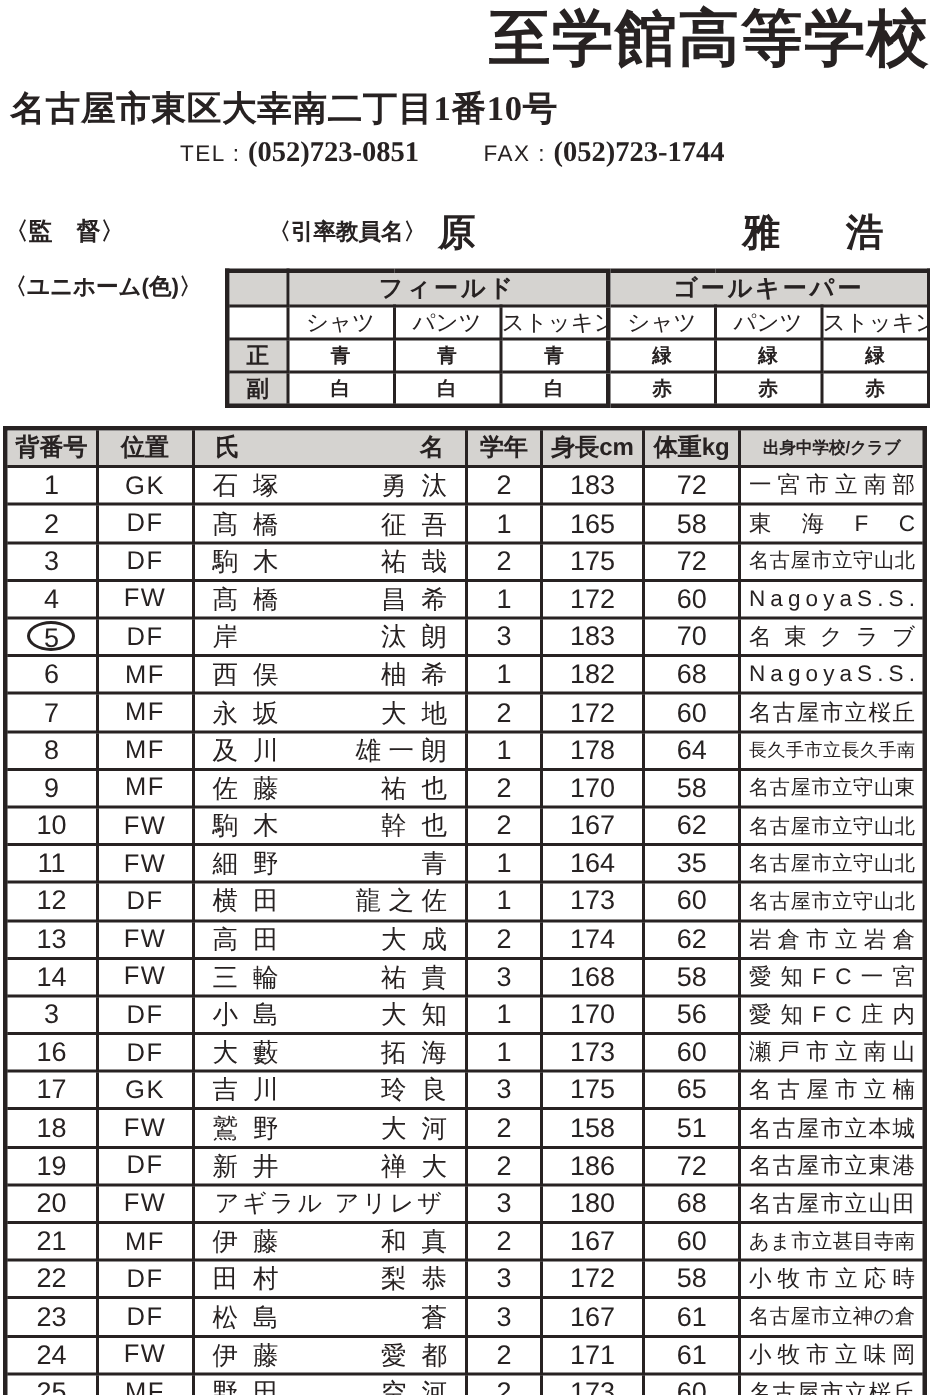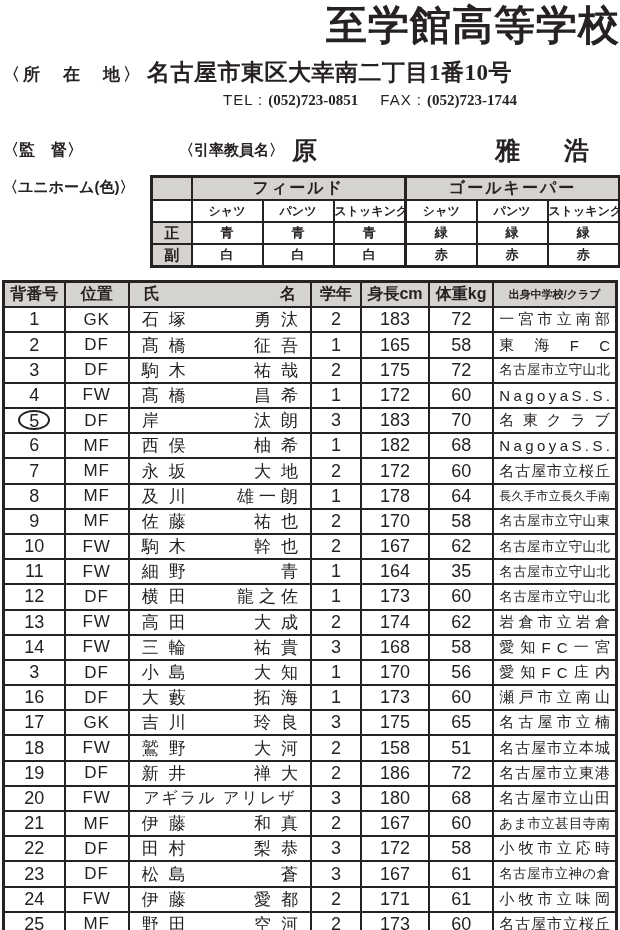--- a/index.html
+++ b/index.html
@@ -17,24 +17,24 @@
   .title{
     text-align:right;font-size:41px;font-weight:900;letter-spacing:1px;
     margin-top:3px;line-height:1.1;
   }
   .addr-row{display:flex;align-items:baseline;margin-top:9px;padding-left:3px;}
   .addr-label{font-size:17px;font-weight:700;letter-spacing:3px;white-space:nowrap;}
   .addr-value{
     font-family:"Liberation Serif", serif;font-weight:700;font-size:23px;
     margin-left:4px;white-space:nowrap;letter-spacing:0.5px;text-align:right;
   }
-  .tel-row{display:flex;margin-top:3px;padding-left:120px;gap:22px;align-items:baseline;justify-content:center;}
+  .tel-row{display:flex;margin-top:3px;padding-left:120px;gap:43px;align-items:baseline;}
   .tel-item{display:flex;align-items:baseline;gap:5px;}
   .tel-label{font-size:15px;letter-spacing:1px;}
-  .tel-value{font-family:"Liberation Serif", serif;font-weight:700;font-size:15px;}
+  .tel-value{font-family:"Liberation Serif", serif;font-weight:700;font-size:19px;}
   
   .staff-row{display:flex;align-items:center;margin-top:25px;padding:0 3px;}
   .staff-label{font-size:16px;font-weight:700;white-space:nowrap;}
   .staff-name{
     display:flex;justify-content:space-between;align-items:baseline;
     font-family:"Liberation Serif", serif;font-weight:700;font-size:25px;
   }
   .coach-name{width:168px;margin-left:6px;}
   .teacher-label{margin-left:96px;font-size:15px;}
   .teacher-name{flex:1;margin-left:8px;padding-right:28px;}
@@ -50,21 +50,21 @@
     position:absolute;left:150px;top:0;width:468px;
   }
   .uni td{
     border:2px solid var(--ink);text-align:center;vertical-align:middle;
     height:20px;padding:0;overflow:hidden;white-space:nowrap;
   }
   table.uni{border:3px solid var(--ink);}
   .uni .thickL{border-left:3px solid var(--ink);}
   .uni .gray{background:var(--hdr);}
   .uni .ugroup{font-size:16px;font-weight:700;letter-spacing:2px;}
-  .uni .upart{font-size:12px;font-weight:700;}
+  .uni .upart{font-size:15px;font-weight:400;}
   .uni .ulab{font-size:15px;font-weight:700;}
   .uni .uval{font-size:13px;font-weight:700;}
   
   table.roster{
     border-collapse:collapse;table-layout:fixed;
     margin:11px auto 0 auto;width:616px;
     border:3px solid var(--ink);
   }
   .roster th,.roster td{
     border:2px solid var(--ink);text-align:center;vertical-align:middle;
@@ -91,21 +91,20 @@
   .just.s9{font-size:12px;}
 </style>
 </head>
 <body>
 
 <div class="page">
 
   <div class="title">至学館高等学校</div>
 
   <div class="addr-row">
-    <span class="addr-label">〈所　在　地〉</span>
     <span class="addr-value">名古屋市東区大幸南二丁目1番10号</span>
   </div>
 
   <div class="tel-row">
     <span class="tel-item">
       <span class="tel-label">TEL :</span>
       <span class="tel-value">(052)723-0851</span>
     </span>
     <span class="tel-item">
       <span class="tel-label">FAX :</span>

